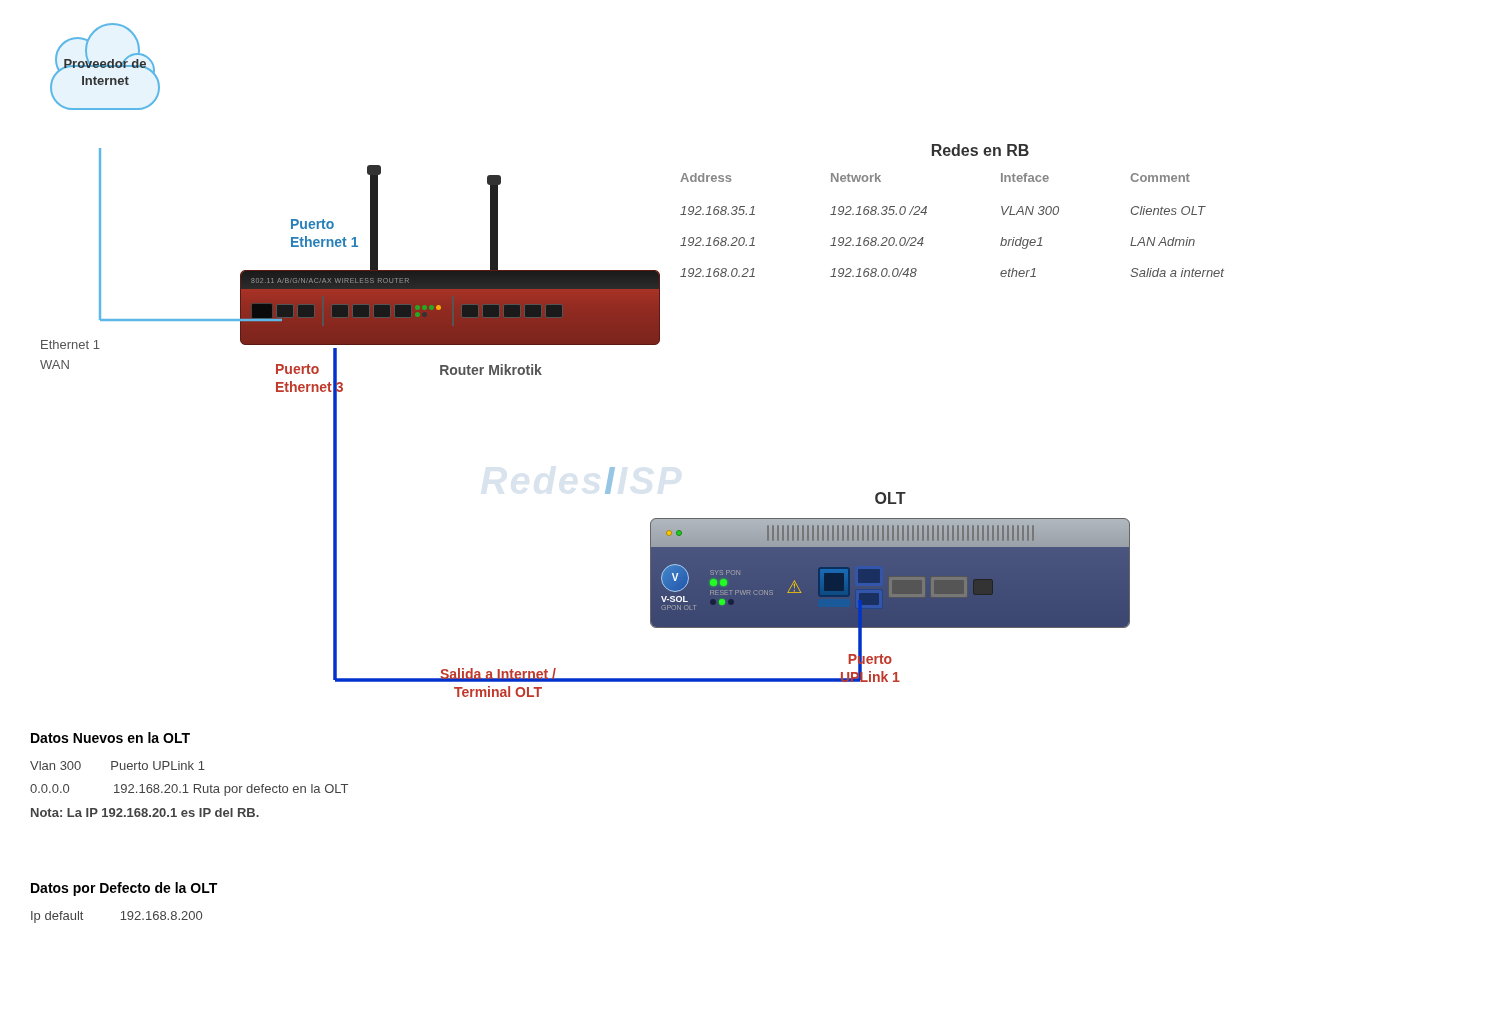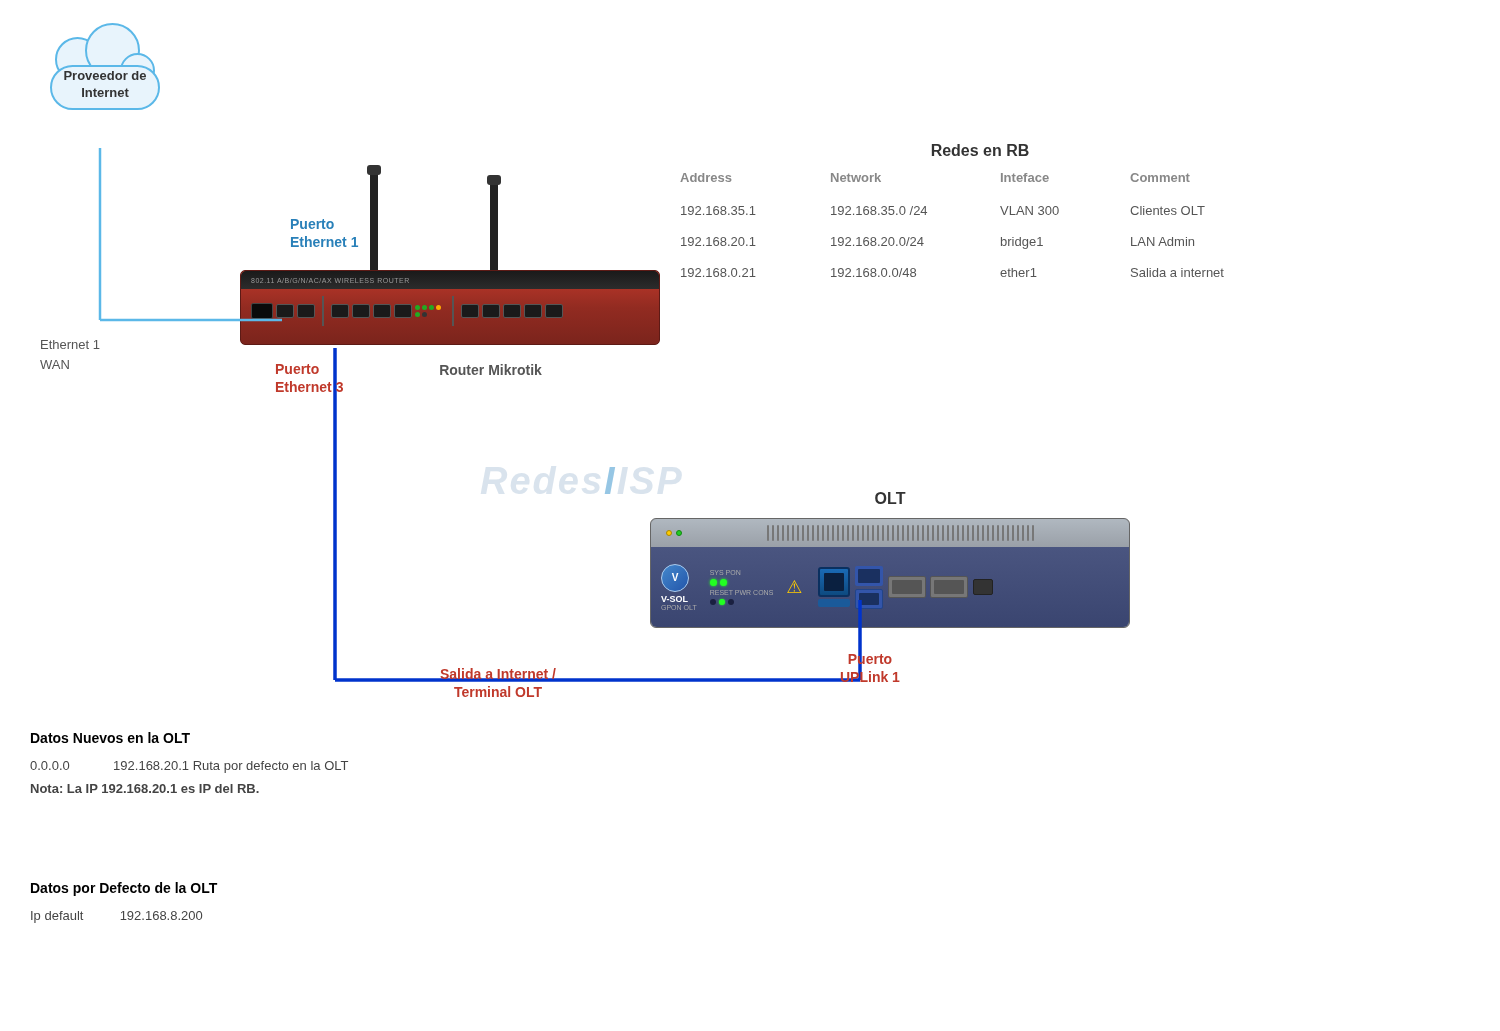--- a/index.html
+++ b/index.html
@@ -61,21 +61,21 @@
       bottom: 22px;
       left: 80px;
       width: 35px;
       height: 35px;
       background: #e8f4fc;
       border: 2px solid #5bb8e8;
       border-radius: 50%;
     }
     .cloud-text {
       position: absolute;
-      bottom: 8px;
+      bottom: 20px;
       left: 0;
       width: 130px;
       text-align: center;
       font-size: 13px;
       font-weight: bold;
       color: #333;
       line-height: 1.3;
       z-index: 10;
     }
 
@@ -296,20 +296,21 @@
     }
     .ntg-header {
       font-size: 13px;
       font-weight: bold;
       color: #888;
       padding-bottom: 2px;
     }
     .ntg-cell {
       font-size: 13px;
       color: #555;
+      font-style: italic;
     }
 
     
     .bottom-info {
       position: absolute;
       top: 730px;
       left: 30px;
       width: 580px;
     }
     .bi-title {
@@ -575,20 +576,23 @@
     <div class="ntg-cell">192.168.0.21</div>
     <div class="ntg-cell">192.168.0.0/48</div>
     <div class="ntg-cell">ether1</div>
     <div class="ntg-cell">Salida a internet</div>
   </div>
 </div>
 
 <div class="bottom-info">
   <div class="bi-title">Datos Nuevos en  la OLT</div>
   <div class="bi-row">
+    <span>Vlan 300</span>&nbsp;&nbsp;&nbsp;&nbsp;&nbsp;&nbsp;&nbsp;&nbsp;<span>Puerto UPLink 1</span>
+  </div>
+  <div class="bi-row">
     <span>0.0.0.0</span>&nbsp;&nbsp;&nbsp;&nbsp;&nbsp;&nbsp;&nbsp;&nbsp;&nbsp;&nbsp;&nbsp;&nbsp;<span>192.168.20.1    Ruta  por defecto en la OLT</span>
   </div>
   <div class="bi-row" style="font-weight:bold;">Nota: La IP 192.168.20.1 es IP del RB.</div>
 </div>
 
 <div style="position:absolute; top:880px; left:30px; width:580px;">
   <div class="bi-title">Datos por Defecto de la OLT</div>
   <div class="bi-row">
     <span>Ip default</span>&nbsp;&nbsp;&nbsp;&nbsp;&nbsp;&nbsp;&nbsp;&nbsp;&nbsp;&nbsp;<span>192.168.8.200</span>
   </div>

